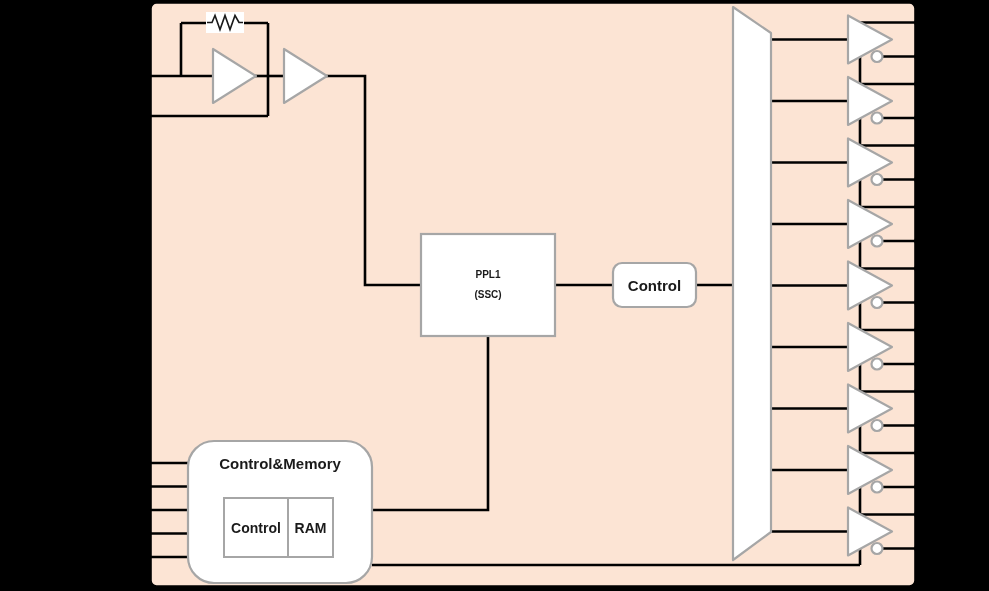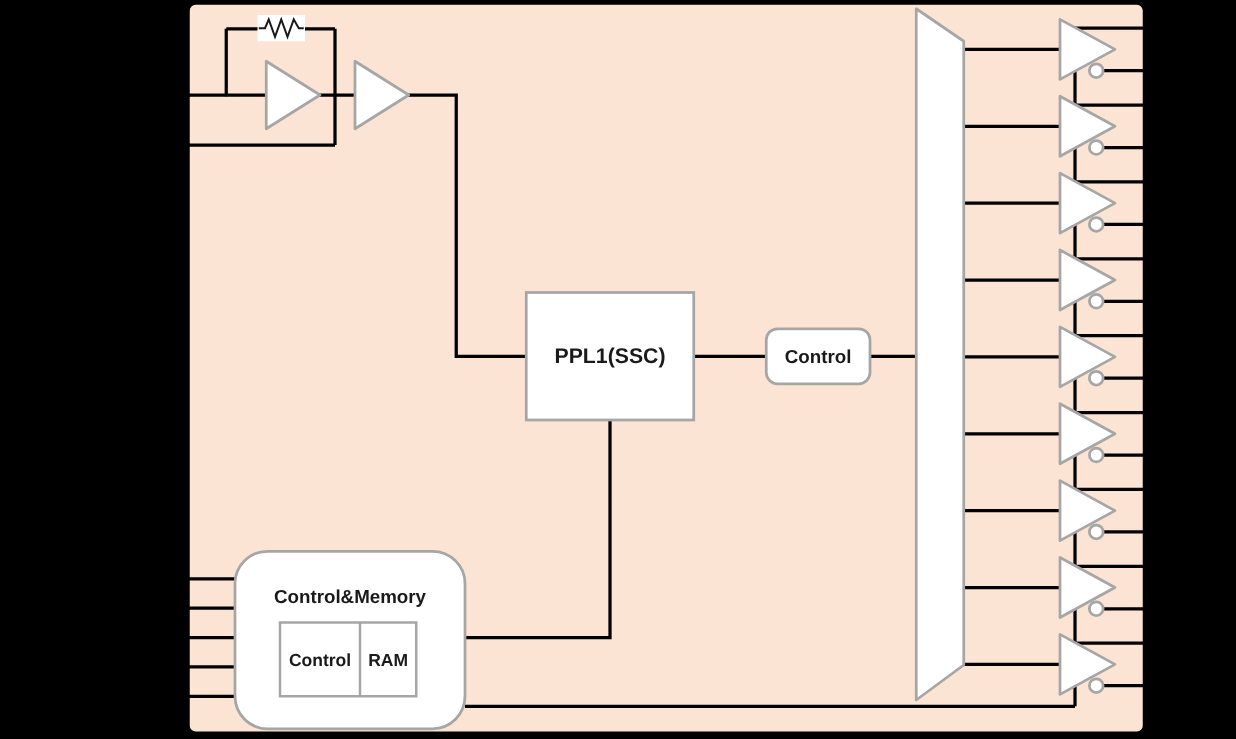--- a/index.html
+++ b/index.html
@@ -6,21 +6,21 @@
   #stage{position:relative;width:989px;height:591px;background:var(--bg,#000);overflow:hidden;
          font-family:"Liberation Sans","DejaVu Sans",sans-serif;}
   #diagram-svg{position:absolute;left:0;top:0;}
   .wire{stroke:var(--wire,#000);stroke-width:2.6;fill:none;}
   .shape{fill:#fff;stroke:var(--shape-border,#a6a6a6);stroke-width:2.2;stroke-linejoin:round;}
   .pin{fill:var(--wire,#000);stroke:none;}
   .blockrect{fill:#fff;stroke:var(--shape-border,#a6a6a6);stroke-width:2.2;}
   .innerrect{fill:#fff;stroke:var(--shape-border,#a6a6a6);stroke-width:2;}
   .label{position:absolute;display:flex;align-items:center;justify-content:center;
          color:#1a1a1a;font-weight:bold;text-align:center;}
-  .label-pll{flex-direction:row;font-size:17px;line-height:20px;}
+  .label-pll{flex-direction:column;font-size:10px;line-height:20px;}
   .label-divider{font-size:15px;}
   .label-cm{font-size:15px;}
   .label-sub{font-size:14px;}
 </style>
 </head>
 <body>
 
 <div id="stage">
   <svg id="diagram-svg" width="989" height="591" viewBox="0 0 989 591">
 
@@ -142,16 +142,16 @@
       <rect class="innerrect" x="224" y="498" width="109" height="59"></rect>
       <line x1="288" y1="498" x2="288" y2="557" stroke="var(--shape-border,#a6a6a6)" stroke-width="2"></line>
     </g>
   </svg>
 
   <div class="label label-pll" style="left:421px;top:234px;width:134px;height:102px;">
     <span>PPL1</span>
     <span>(SSC)</span>
   </div>
   <div class="label label-divider" style="left:613px;top:263px;width:83px;height:44px;">Control</div>
-  <div class="label label-cm" style="left:188px;top:466px;width:184px;height:22px;">Control&amp;Memory</div>
+  <div class="label label-cm" style="left:188px;top:452px;width:184px;height:22px;">Control&amp;Memory</div>
   <div class="label label-sub" style="left:224px;top:498px;width:64px;height:59px;text-align:right;">Control</div>
   <div class="label label-sub" style="left:288px;top:498px;width:45px;height:59px;">RAM</div>
 </div>
 
 </body></html>

